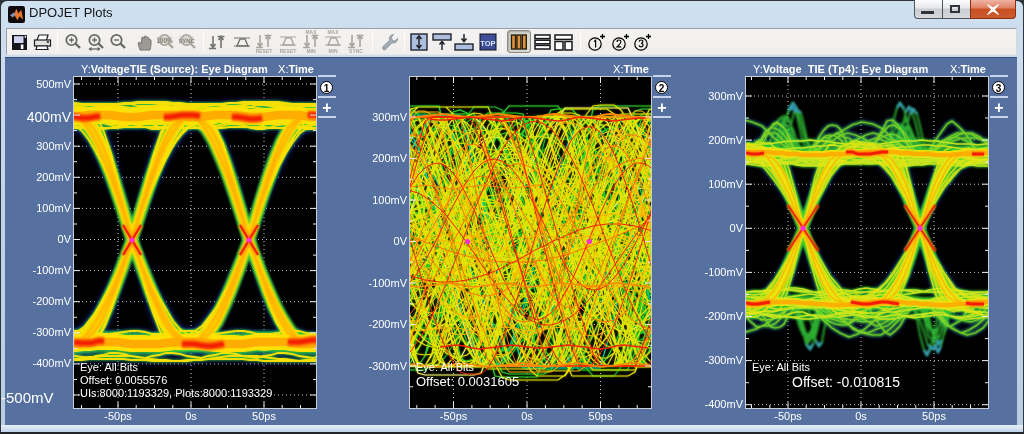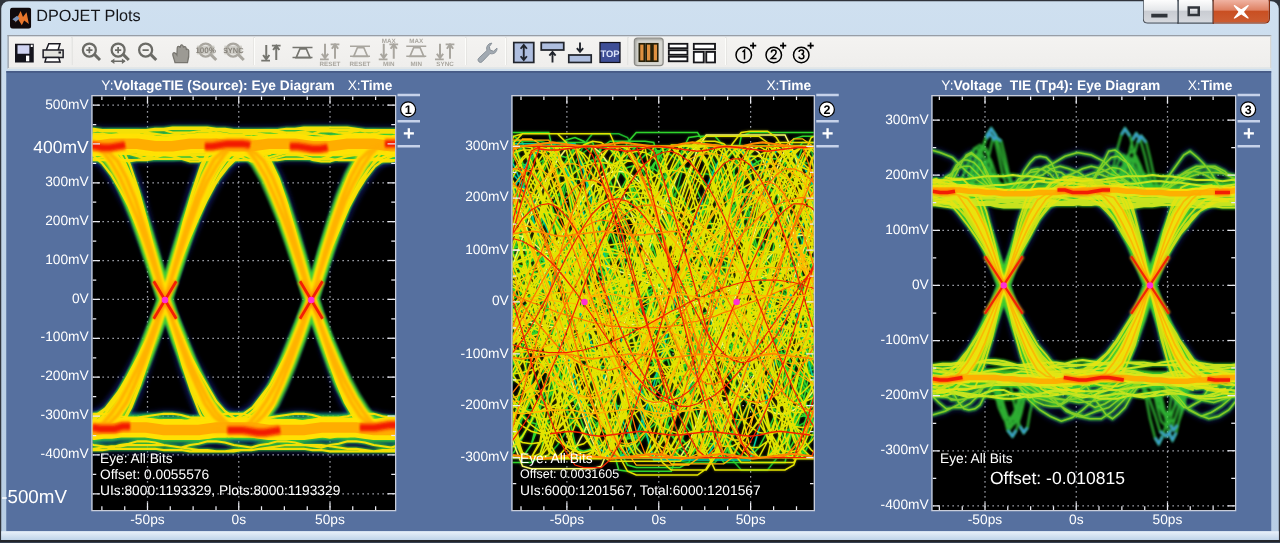--- a/index.html
+++ b/index.html
@@ -444,22 +444,21 @@
     <div style="position:absolute;left:337px;top:152px;width:70px;text-align:right;font-size:11px;color:#fff;font-family:'Liberation Sans',sans-serif">200mV</div>
     <div style="position:absolute;left:337px;top:193.5px;width:70px;text-align:right;font-size:11px;color:#fff;font-family:'Liberation Sans',sans-serif">100mV</div>
     <div style="position:absolute;left:337px;top:235px;width:70px;text-align:right;font-size:11px;color:#fff;font-family:'Liberation Sans',sans-serif">0V</div>
     <div style="position:absolute;left:337px;top:276.5px;width:70px;text-align:right;font-size:11px;color:#fff;font-family:'Liberation Sans',sans-serif">-100mV</div>
     <div style="position:absolute;left:337px;top:318px;width:70px;text-align:right;font-size:11px;color:#fff;font-family:'Liberation Sans',sans-serif">-200mV</div>
     <div style="position:absolute;left:337px;top:359.5px;width:70px;text-align:right;font-size:11px;color:#fff;font-family:'Liberation Sans',sans-serif">-300mV</div>
     <div style="position:absolute;left:423.5px;top:410px;width:60px;text-align:center;font-size:11px;color:#fff;font-family:'Liberation Sans',sans-serif">-50ps</div>
     <div style="position:absolute;left:497px;top:410px;width:60px;text-align:center;font-size:11px;color:#fff;font-family:'Liberation Sans',sans-serif">0s</div>
     <div style="position:absolute;left:570.5px;top:410px;width:60px;text-align:center;font-size:11px;color:#fff;font-family:'Liberation Sans',sans-serif">50ps</div>
     <div style="position:absolute;left:416px;top:361px;font-size:11px;color:#fff;font-family:'Liberation Sans',sans-serif;white-space:nowrap">Eye: All Bits</div>
-    <div style="position:absolute;left:416px;top:374px;font-size:10px;color:#fff;font-family:'Liberation Sans',sans-serif;white-space:nowrap">Offset: 0.0031605</div>
-    <div style="position:absolute;left:416px;top:387px;font-size:11px;color:#fff;font-family:'Liberation Sans',sans-serif;white-space:nowrap">UIs:6000:1201567, Total:6000:1201567</div>
+    <div style="position:absolute;left:416px;top:374px;font-size:13px;color:#fff;font-family:'Liberation Sans',sans-serif;white-space:nowrap">Offset: 0.0031605</div>
     <div style="position:absolute;left:653px;top:75px;width:18px;height:2px;background:#c6d2ea"></div>
     <div style="position:absolute;left:653px;top:96px;width:18px;height:2px;background:#c6d2ea"></div>
     <div style="position:absolute;left:653px;top:116px;width:18px;height:2px;background:#c6d2ea"></div>
     <div style="position:absolute;left:655px;top:81px;width:13px;height:13px;border-radius:50%;background:#fff;border:1.5px solid #000;color:#000;font-size:10px;font-weight:bold;text-align:center;line-height:13px;font-family:'Liberation Sans',sans-serif">2</div>
     <div style="position:absolute;left:654px;top:99px;width:16px;text-align:center;font-size:16px;font-weight:bold;color:#fff;font-family:'Liberation Sans',sans-serif">+</div>
     <svg width="242" height="331" viewBox="0 0 242 331" style="position:absolute;left:746px;top:77px;background:#000;outline:1px solid #c9cdda">
       <defs>
         <filter id="b1f3" x="-20%" y="-20%" width="140%" height="140%">
           <feGaussianBlur stdDeviation="0.7"></feGaussianBlur>
         </filter>

